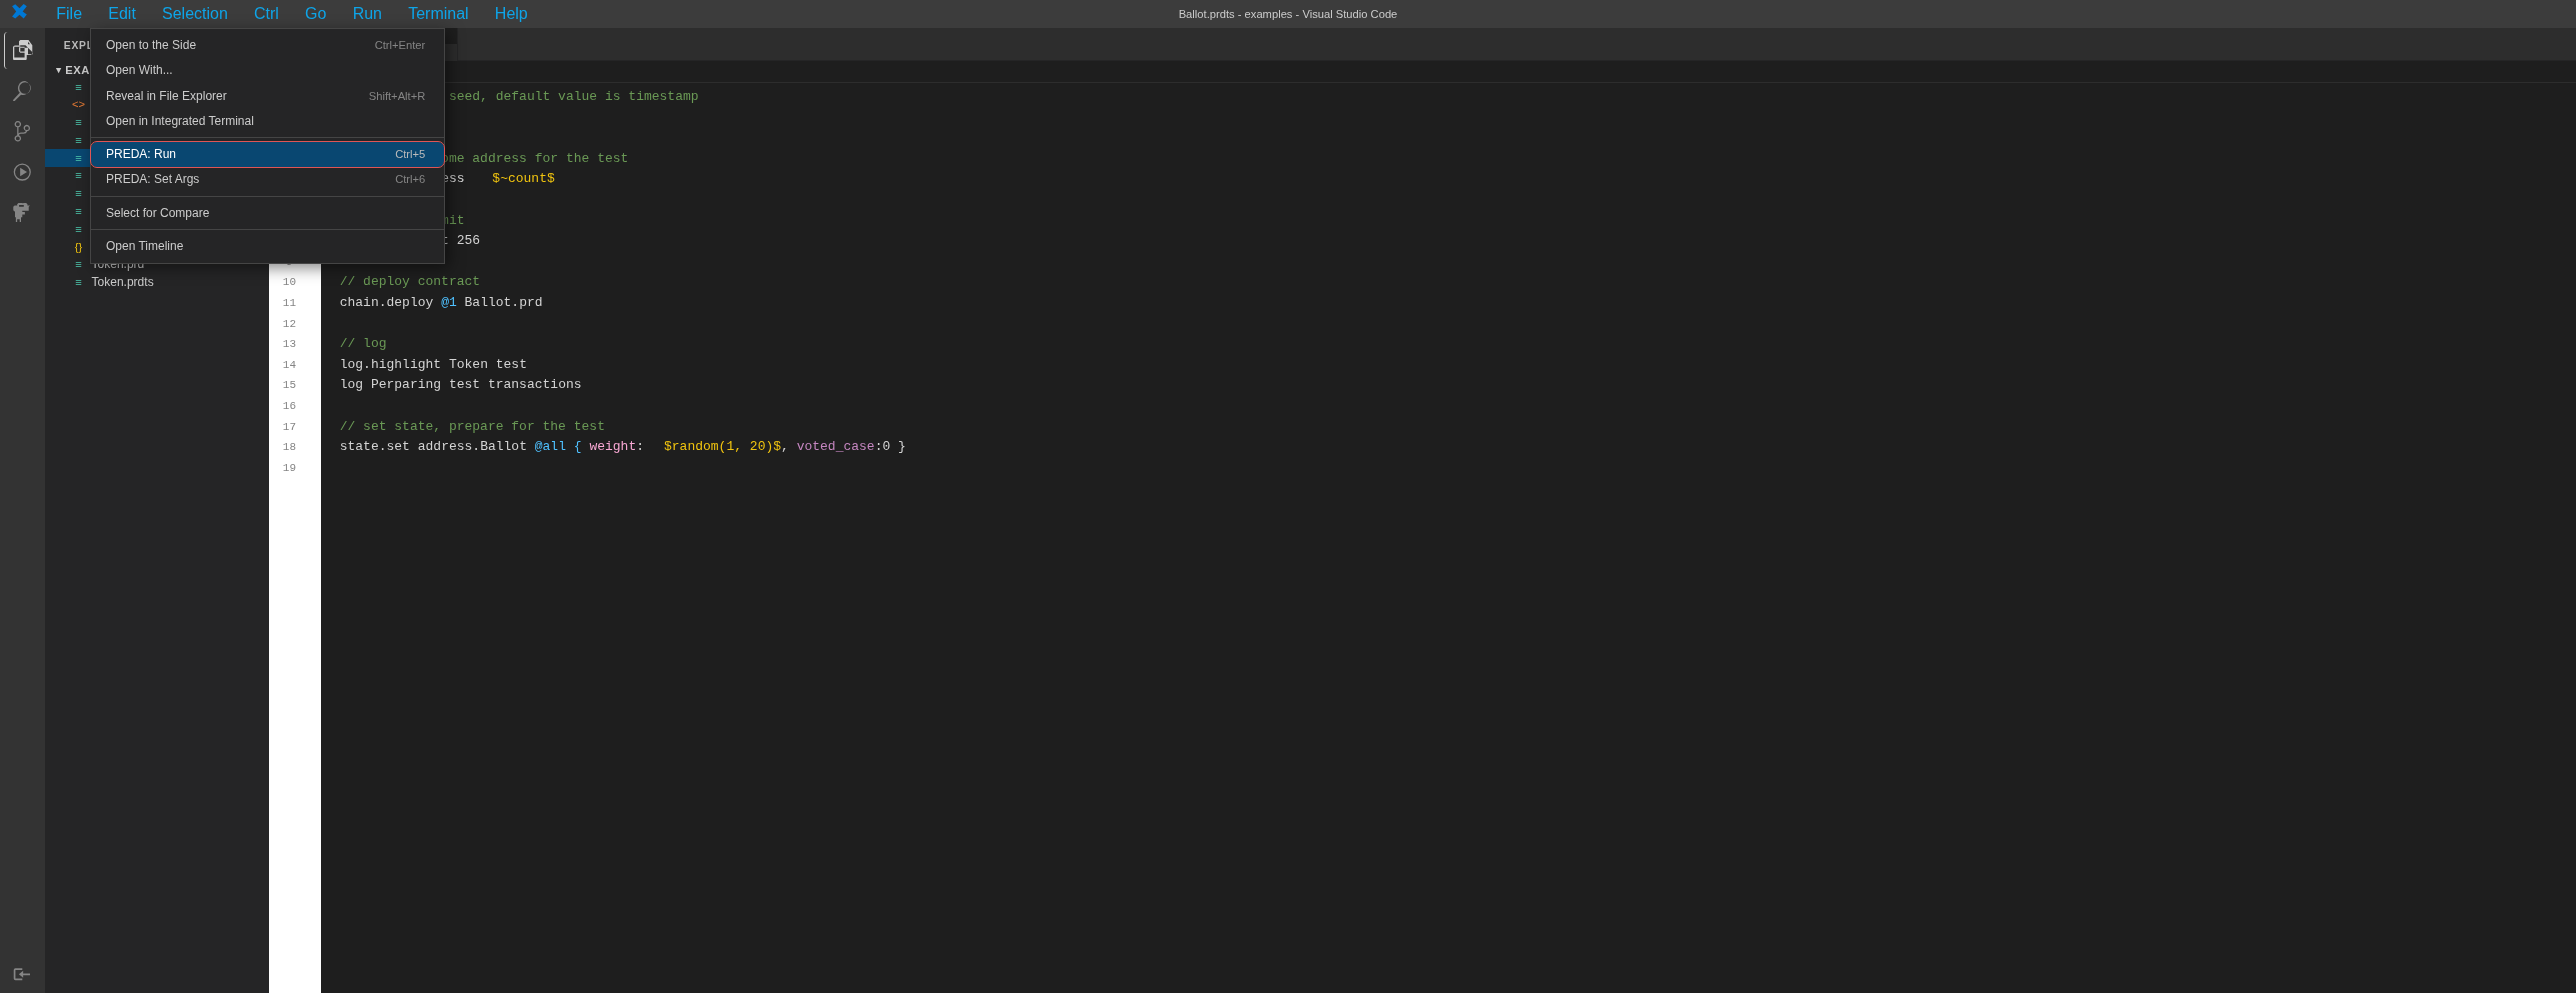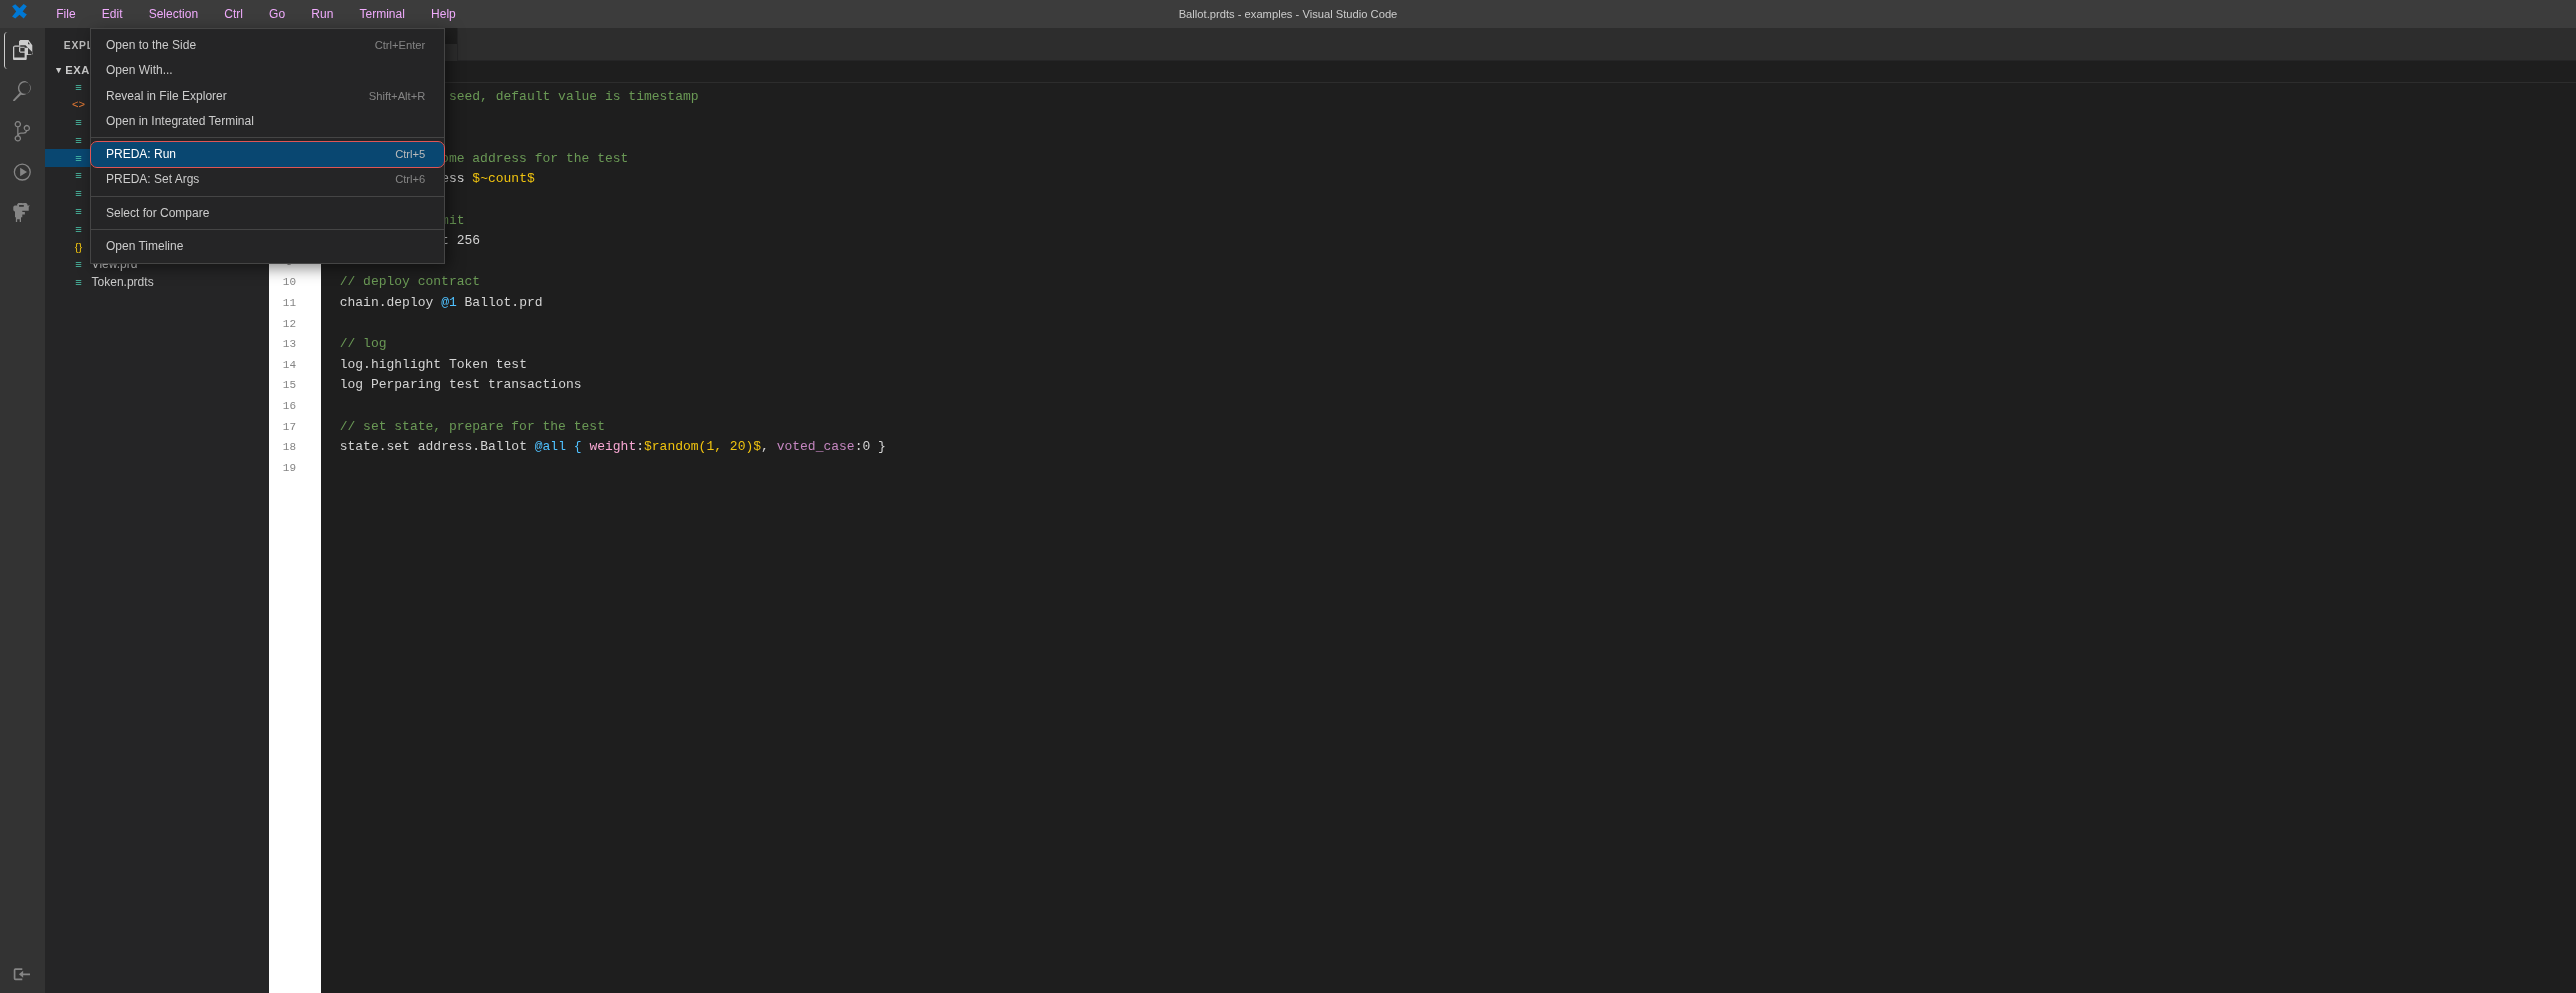--- a/index.html
+++ b/index.html
@@ -29,22 +29,22 @@
       display: flex;
       align-items: center;
       gap: 15px;
     }
     #title-bar-logo {
       color: #0078d4;
       font-size: 17px;
       margin-right: 7.5px;
     }
     .menu-item {
-      font-size: 12px;
-      color: #f0abfc;
+      font-size: 16px;
+      color: #0ea5e9;
       cursor: pointer;
       padding: 0 5.6px;
     }
     #title-bar-title {
       font-size: 11.2px;
       color: #cccccc;
       position: absolute;
       left: 50%;
       transform: translateX(-50%);
     }
@@ -287,21 +287,21 @@
     .code-line {
       height: 20.6px;
       line-height: 20.6px;
       display: block;
     }
     .c-green { color: #6a9955; }
     .c-white { color: #d4d4d4; }
     .c-cyan { color: #4fc1ff; }
     .c-teal { color: #f9a8d4; }
     .c-pink { color: #c586c0; }
-    .c-dollar { color: #f1c40f; }
+    .c-dollar { color: #f1c40f; margin-left: 20px; }
   </style>
 </head>
 <body>
 
 <div id="title-bar">
   <div id="title-bar-menu">
     <span id="title-bar-logo">
       <svg width="17" height="17" viewBox="0 0 100 100" fill="none" xmlns="http://www.w3.org/2000/svg">
         <path d="M74.5 6.5L50 31 25 8 6.5 19.5l24 30.5-24 30 18.5 11.5 25-23 24.5 23L93 67.5 68.5 50 93 19.5 74.5 6.5z" fill="#0078d4"></path>
       </svg>
@@ -399,21 +399,21 @@
           <div class="tree-item">
             <span class="file-icon prdts">≡</span>
             <span>scope.prdts</span>
           </div>
           <div class="tree-item">
             <span class="file-icon json">{}</span>
             <span>scriptArgs.json</span>
           </div>
           <div class="tree-item">
             <span class="file-icon prd">≡</span>
-            <span>View.prd</span>
+            <span>Token.prd</span>
           </div>
           <div class="tree-item">
             <span class="file-icon prdts">≡</span>
             <span>Token.prdts</span>
           </div>
         </div>
     </div>
   </div>
 
   <div id="context-menu-overlay">

